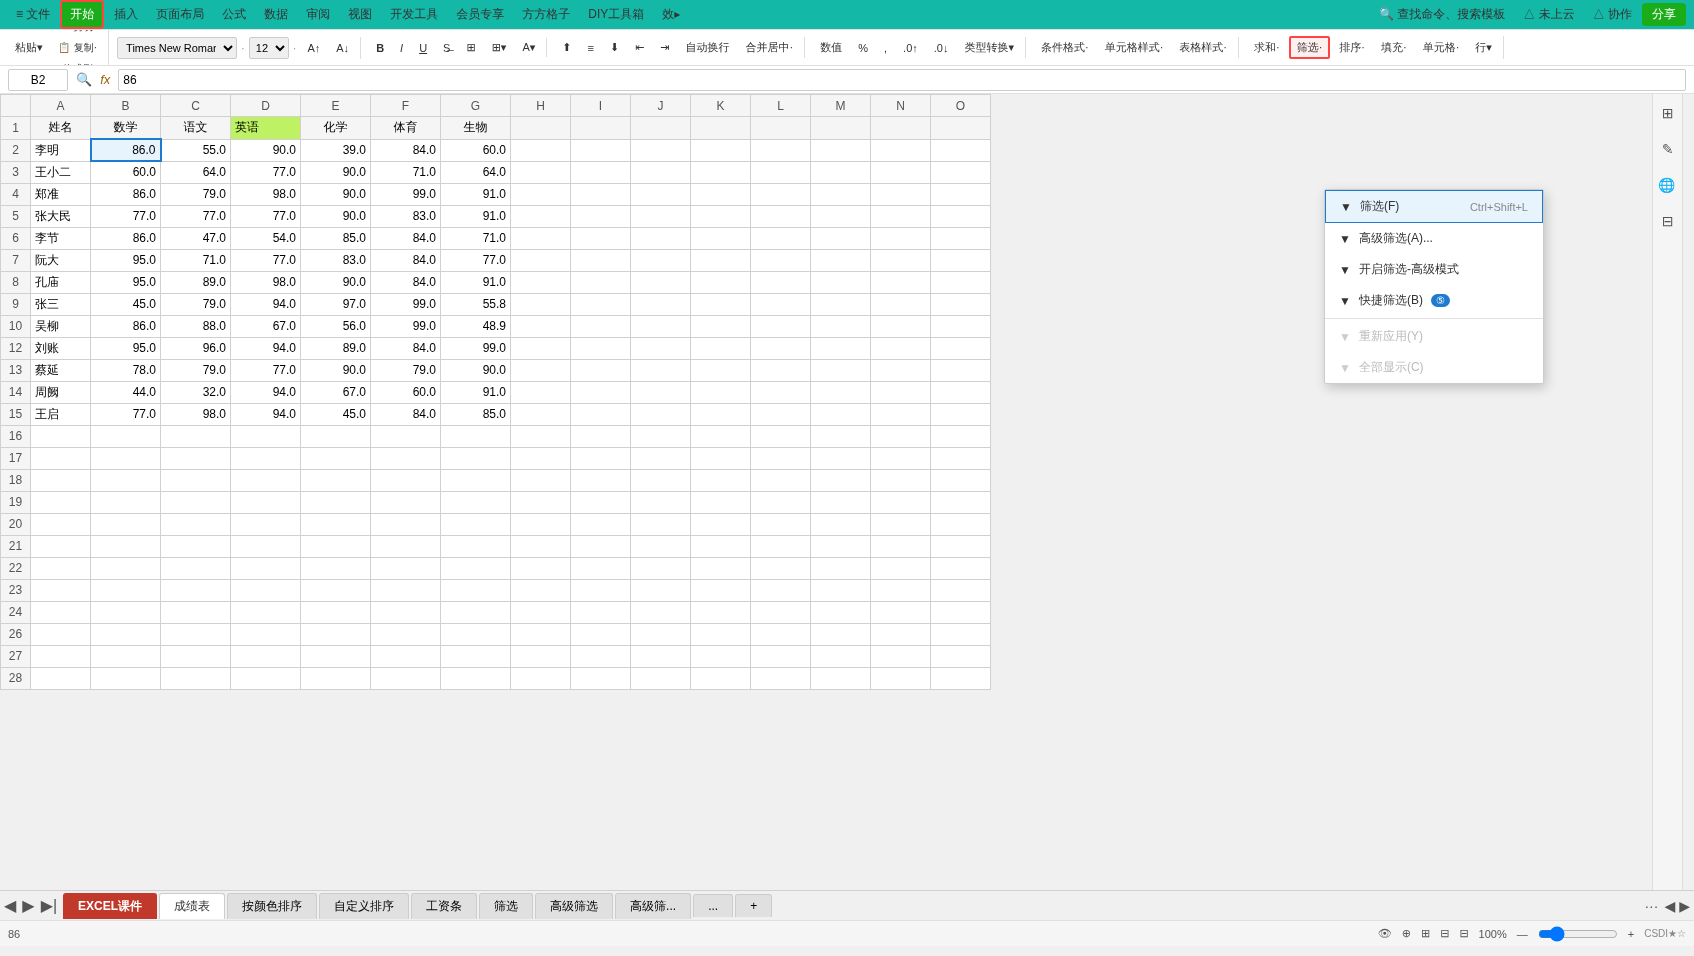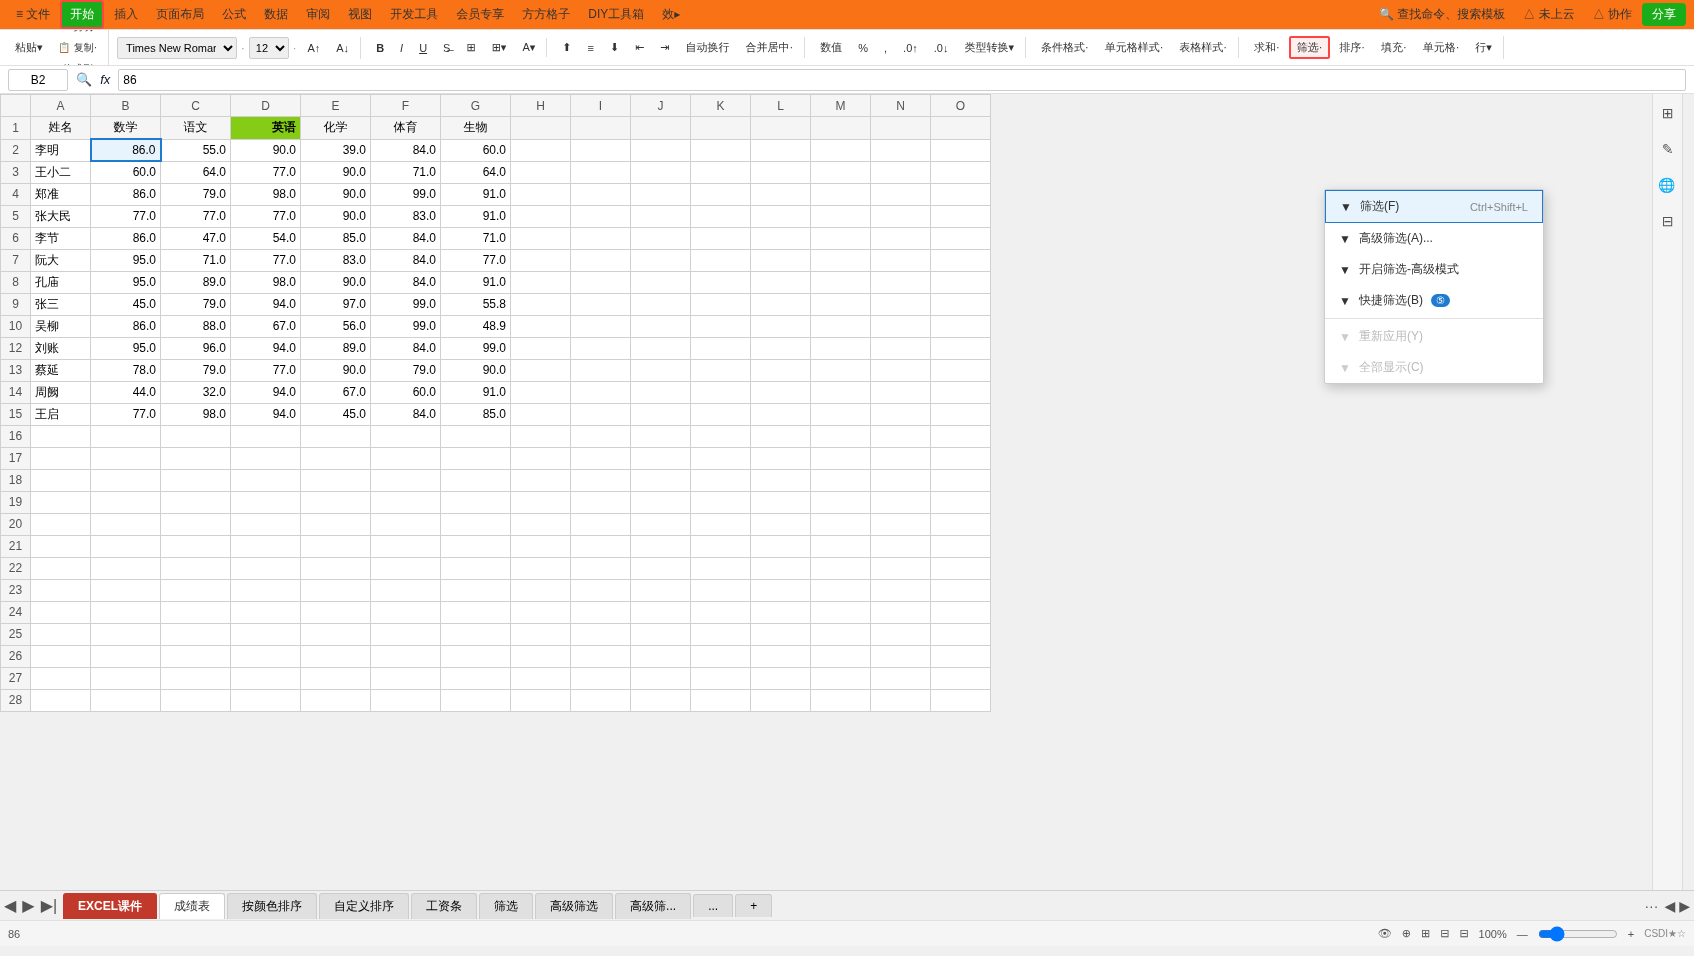--- a/index.html
+++ b/index.html
@@ -1,21 +1,21 @@
 <!DOCTYPE html>
 <html><head>
   <meta charset="utf-8">
   <style>
     * { box-sizing: border-box; margin: 0; padding: 0; }
     body { font-family: 'Microsoft YaHei', SimSun, Arial, sans-serif; font-size: 12px; background: #f0f0f0; overflow: hidden; }
 
     
     .menu-bar {
       height: 30px;
-      background: #f97316;
+      background: #14b8a6;
       display: flex;
       align-items: center;
       padding: 0 8px;
       border-bottom: 1px solid #e0e0e0;
       gap: 2px;
     }
     .menu-item {
       padding: 4px 8px;
       cursor: pointer;
       border-radius: 3px;
@@ -363,21 +363,21 @@
     <button class="toolbar-btn">排序·</button>
     <button class="toolbar-btn">填充·</button>
     <button class="toolbar-btn">单元格·</button>
     <button class="toolbar-btn">行▾</button>
   </div>
 </div>
 
 <div class="formula-bar">
   <input class="cell-ref" value="B2" style="">
   <span style="color:#888;font-size:13px;">🔍</span>
-  <span style="font-style:italic;color:#0f172a;font-size:13px;">fx</span>
+  <span style="font-style:italic;color:#a16207;font-size:13px;">fx</span>
   <input class="formula-input" value="86" style="">
 </div>
 
 <div class="spreadsheet-container">
   <div class="sheet-body">
     <div style="flex:1;overflow:auto;">
       <table class="grid" id="main-grid">
 
         <thead>
           <tr class="col-header-row">
@@ -398,21 +398,21 @@
             <th style="width:60px;">N</th>
             <th style="width:60px;">O</th>
           </tr>
         </thead>
         <tbody id="grid-body">
         <tr>
               <td class="row-header">1</td>
               <td class="header-row text-cell" style="background: rgb(245, 245, 245); text-align: center; font-weight: normal;">姓名</td>
               <td class="header-row text-cell" style="background: rgb(245, 245, 245); text-align: center; font-weight: normal;">数学</td>
               <td class="header-row text-cell" style="background: rgb(245, 245, 245); text-align: center; font-weight: normal;">语文</td>
-              <td class="header-row text-cell" style="background: #84cc16; text-align: right; font-weight: bold;">英语</td>
+              <td class="header-row text-cell" style="background: #bef264; text-align: left; font-weight: normal;">英语</td>
               <td class="header-row text-cell" style="background: rgb(245, 245, 245); text-align: center; font-weight: normal;">化学</td>
               <td class="header-row text-cell" style="background: rgb(245, 245, 245); text-align: center; font-weight: normal;">体育</td>
               <td class="header-row text-cell" style="background: rgb(245, 245, 245); text-align: center; font-weight: normal;">生物</td>
               <td class="" style="background: rgb(245, 245, 245); text-align: center; font-weight: normal;"></td>
               <td class="" style="background: rgb(245, 245, 245); text-align: center; font-weight: normal;"></td>
               <td class="" style="background: rgb(245, 245, 245); text-align: center; font-weight: normal;"></td>
               <td class="" style="background: rgb(245, 245, 245); text-align: center; font-weight: normal;"></td>
               <td class="" style="background: rgb(245, 245, 245); text-align: center; font-weight: normal;"></td>
               <td class="" style="background: rgb(245, 245, 245); text-align: center; font-weight: normal;"></td>
               <td class="" style="background: rgb(245, 245, 245); text-align: center; font-weight: normal;"></td>
@@ -791,38 +791,20 @@
               <td></td>
               <td></td>
               <td></td>
               <td></td>
               <td></td>
               <td></td>
               <td></td>
             </tr>
             <tr>
               <td class="row-header">24</td>
-              <td></td>
-              <td></td>
-              <td></td>
-              <td></td>
-              <td></td>
-              <td></td>
-              <td></td>
-              <td></td>
-              <td></td>
-              <td></td>
-              <td></td>
-              <td></td>
-              <td></td>
-              <td></td>
-              <td></td>
-            </tr>
-            <tr>
-              <td class="row-header">25</td>
               <td></td>
               <td></td>
               <td></td>
               <td></td>
               <td></td>
               <td></td>
               <td></td>
               <td></td>
               <td></td>
               <td></td>

